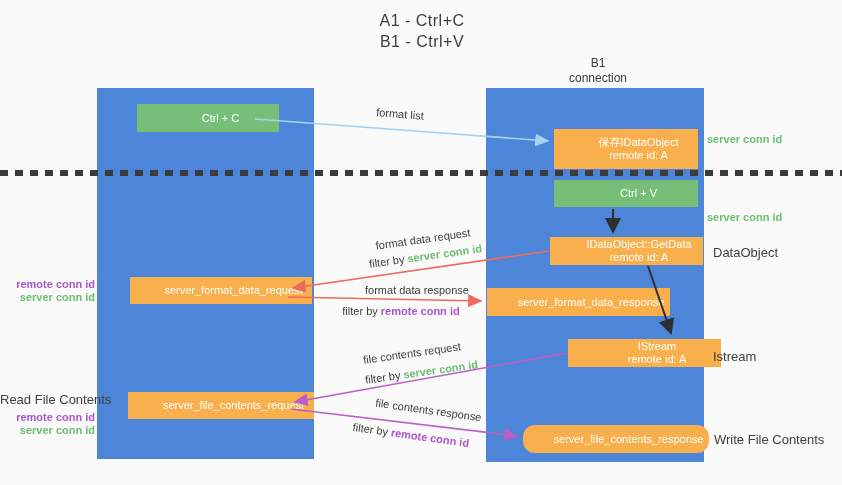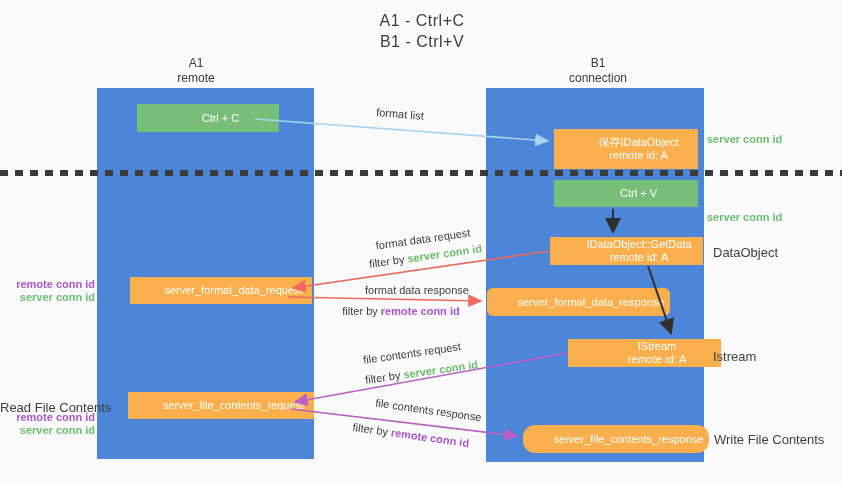--- a/index.html
+++ b/index.html
@@ -33,21 +33,21 @@
     align-items:center;justify-content:center;text-align:center;
     color:#ffffff;font-size:11px;line-height:13px;padding-left:25px;
   }
   .node.green{background:#77BF79;}
   .node.orange{background:#FAAF4D;}
   .n-ctrl-c{left:137px;top:104px;width:117px;height:28px;}
   .n-save{left:554px;top:129px;width:119px;height:40px;}
   .n-ctrl-v{left:554px;top:180px;width:119px;height:27px;}
   .n-getdata{left:550px;top:237px;width:128px;height:28px;}
   .n-fmt-req{left:130px;top:277px;width:157px;height:27px;}
-  .n-fmt-res{left:487px;top:288px;width:158px;height:28px;border-radius:6px;}
+  .n-fmt-res{left:487px;top:288px;width:158px;height:28px;}
   .n-istream{left:568px;top:339px;width:128px;height:28px;}
   .n-file-req{left:128px;top:392px;width:161px;height:27px;}
   .n-file-res{left:523px;top:425px;width:161px;height:28px;border-radius:12px;}
   .arrows{position:absolute;left:0;top:0;z-index:4;pointer-events:none;}
   .flow-label{
     position:absolute;z-index:5;font-size:11px;color:#3d3d3d;
     white-space:nowrap;text-align:center;
   }
   .flow-label .green-id{color:#6DBE6F;font-weight:bold;}
   .flow-label .purple-id{color:#A957C9;font-weight:bold;}
@@ -63,24 +63,20 @@
 </head>
 <body>
 
 <div class="canvas">
 
   <div class="title">
     <div>A1 - Ctrl+C</div>
     <div>B1 - Ctrl+V</div>
   </div>
 
-  <div class="col-header left">
-    <div>A1</div>
-    <div>remote</div>
-  </div>
   <div class="col-header right">
     <div>B1</div>
     <div>connection</div>
   </div>
 
   <div class="lane left"></div>
   <div class="lane right"></div>
 
   <div class="divider"></div>
 
@@ -162,17 +158,17 @@
   </div>
 
   <div class="side-label green" style="left:707px;top:133px;">server conn id</div>
   <div class="side-label green" style="left:707px;top:211px;">server conn id</div>
   <div class="side-label dark" style="left:713px;top:245px;">DataObject</div>
   <div class="side-label dark" style="left:713px;top:349px;">Istream</div>
   <div class="side-label dark" style="left:714px;top:432px;">Write File Contents</div>
 
   <div class="side-label purple left-stack" style="top:278px;">remote conn id</div>
   <div class="side-label green left-stack" style="top:291px;">server conn id</div>
-  <div class="side-label dark left-stack" style="top:392px;margin-top:8px;">Read File Contents</div>
+  <div class="side-label dark left-stack" style="top:392px;">Read File Contents</div>
   <div class="side-label purple left-stack" style="top:411px;">remote conn id</div>
   <div class="side-label green left-stack" style="top:424px;">server conn id</div>
 
 </div>
 
 </body></html>

